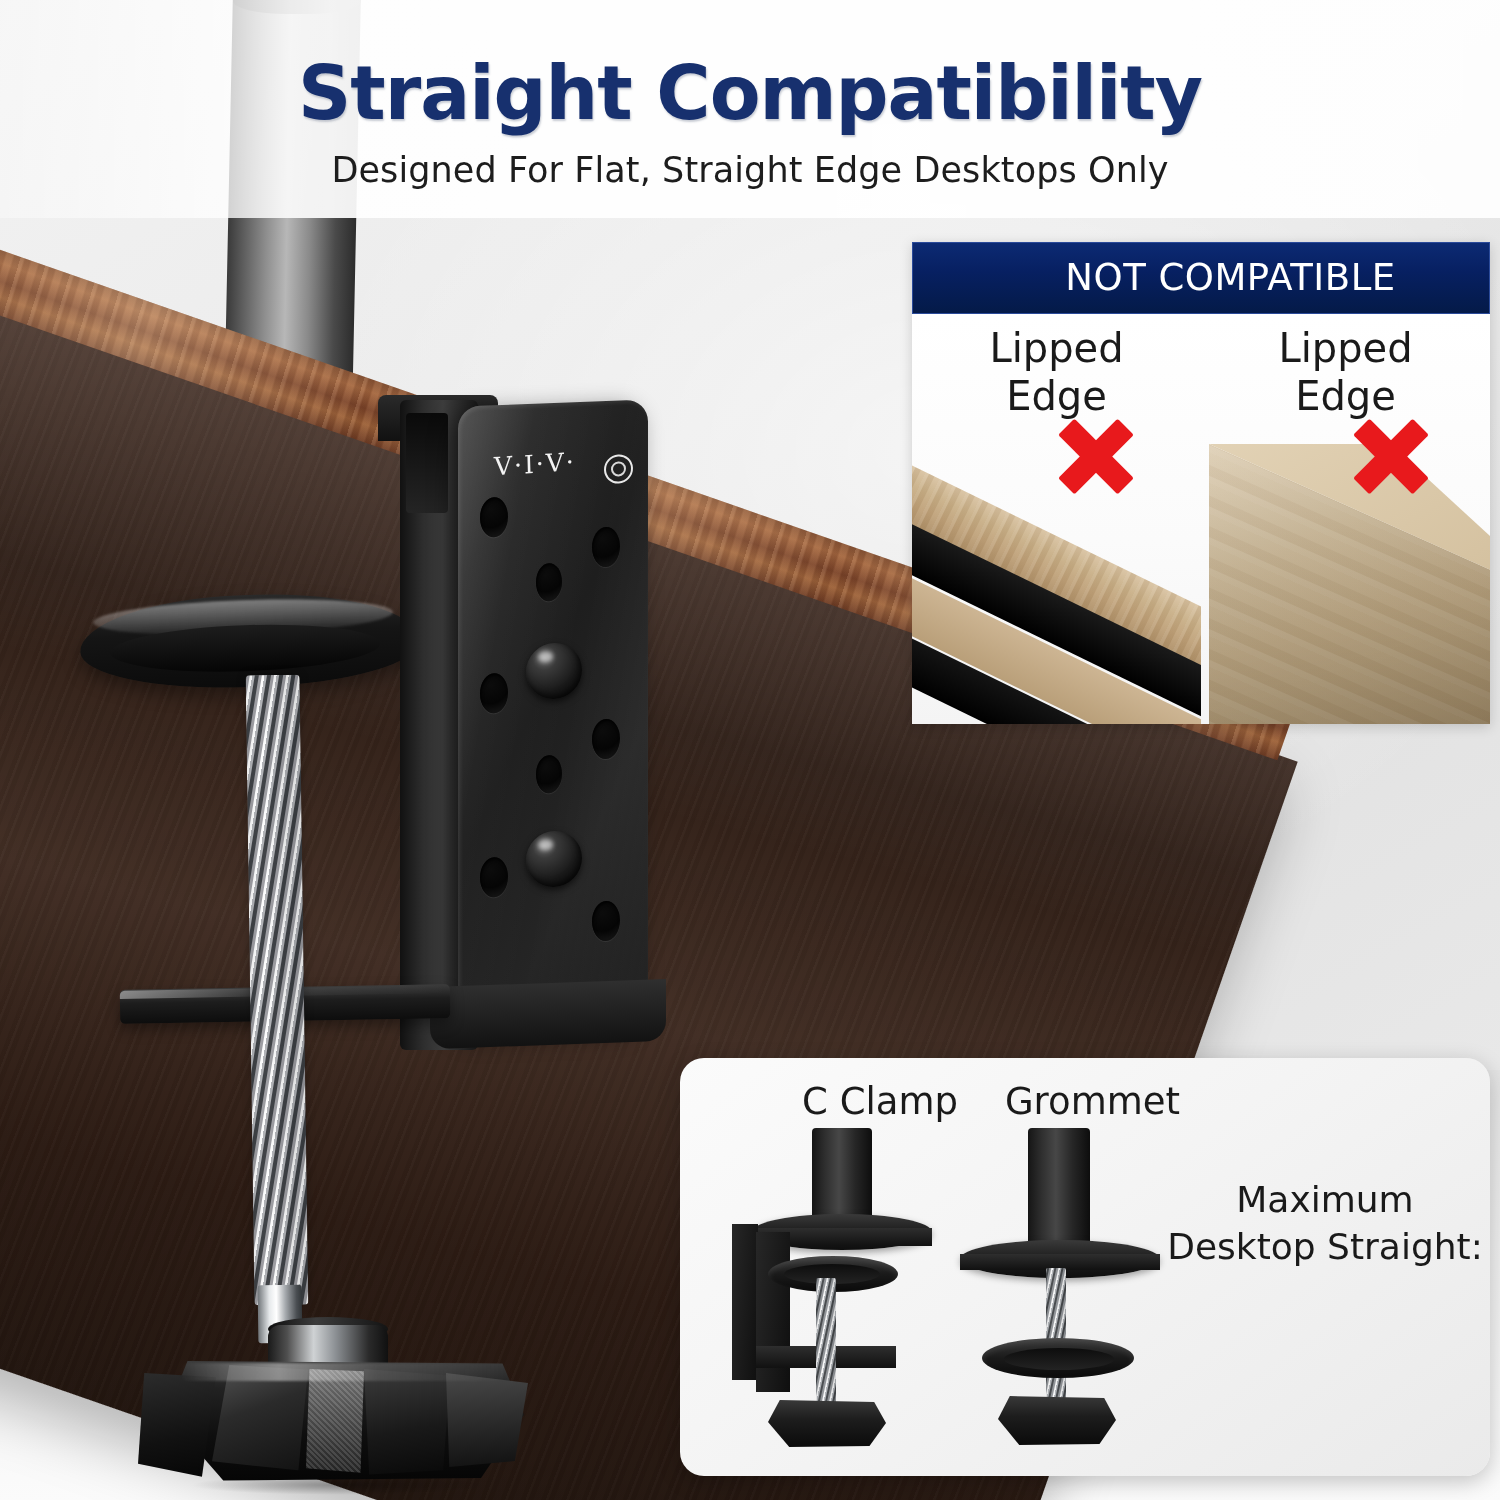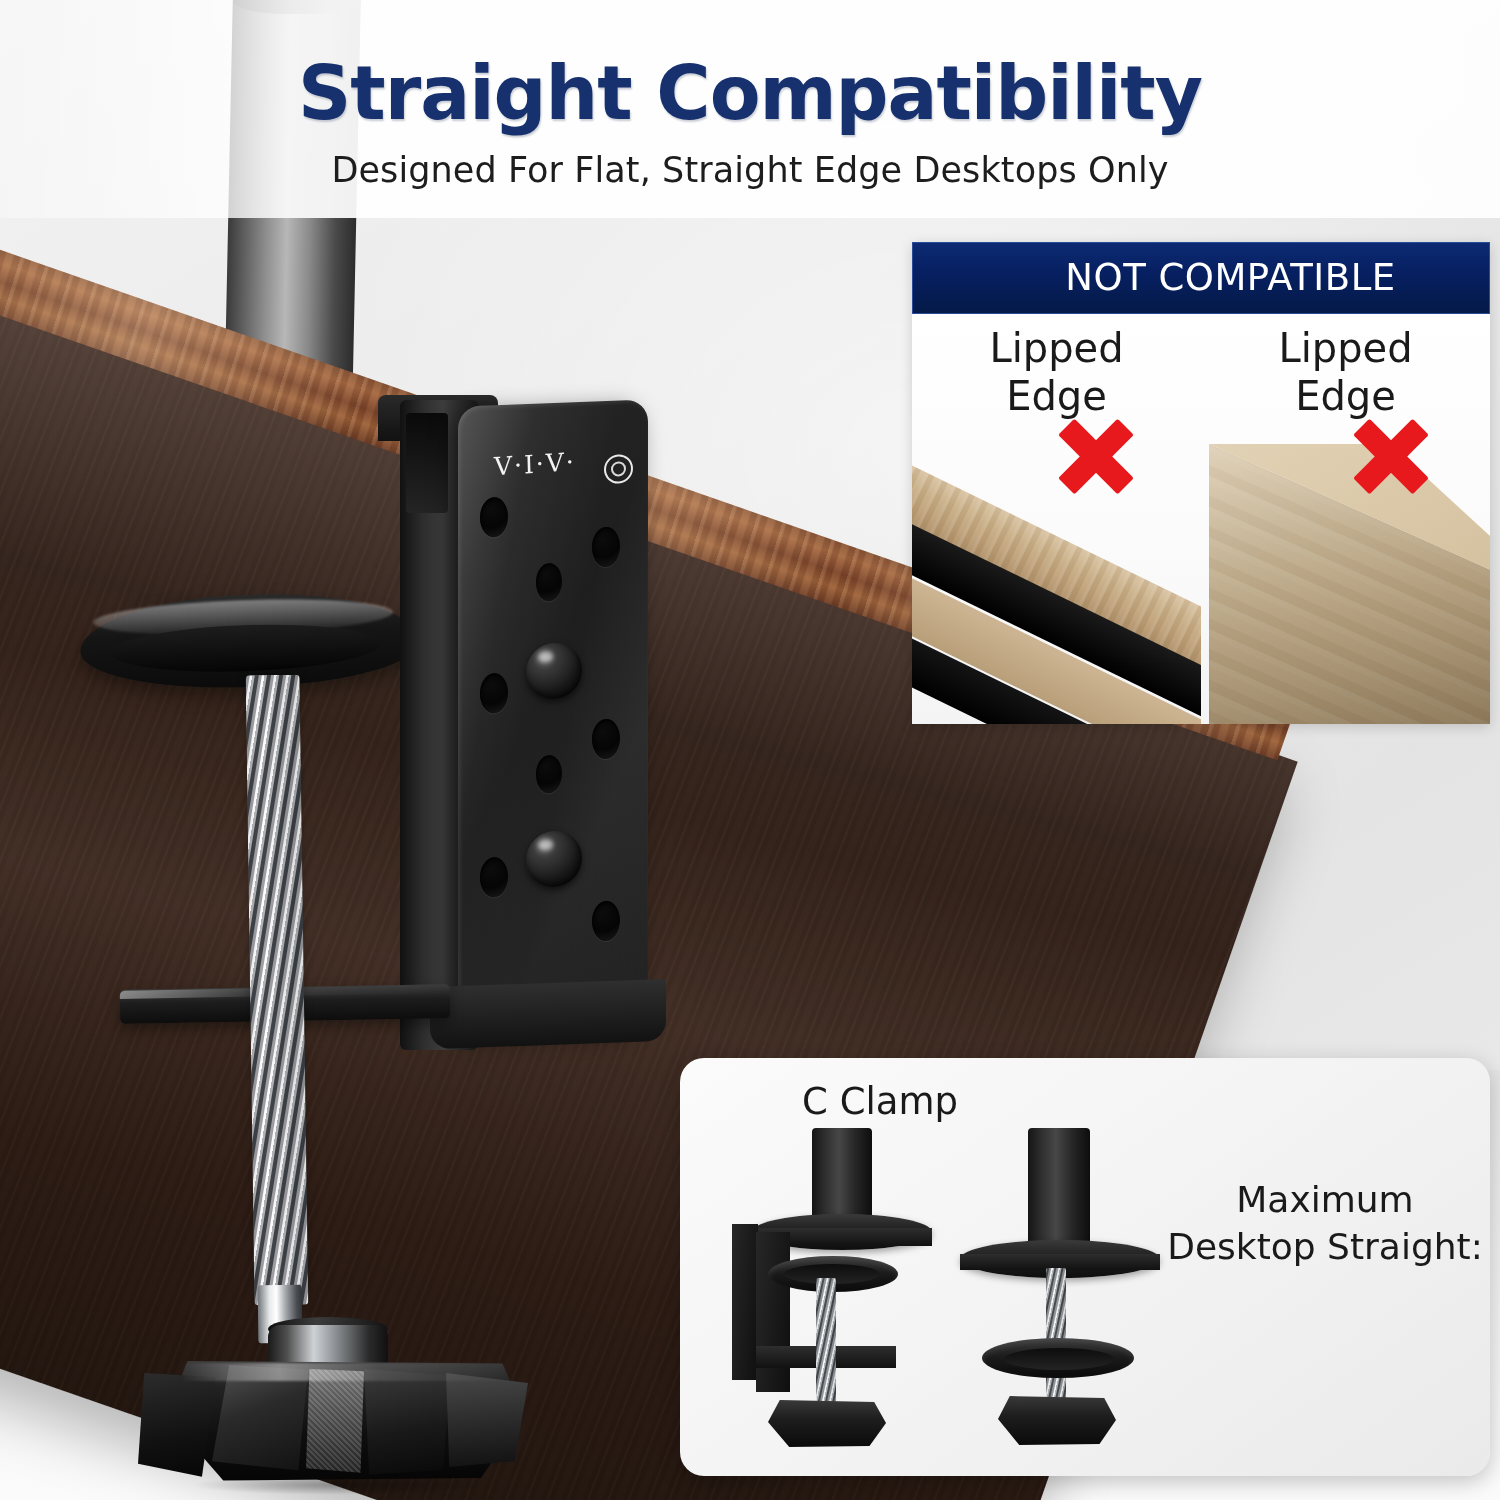--- a/index.html
+++ b/index.html
@@ -367,20 +367,21 @@
           <span></span>
             <span></span>
         </div>
       </div>
 
     </div>
   </div>
 
   <div class="mp">
     <div class="mp-label" style="left:28px;width:250px;">C Clamp</div>
+    <div class="mp-label" style="left:250px;width:250px;">Grommet</div>
 
     <div class="mount" style="left:30px;top:70px;width:250px;height:330px;">
       <div class="m-post" style="left:102px;top:0px;width:60px;height:108px;"></div>
       <div class="m-disc" style="left:42px;top:86px;width:180px;height:36px;border-radius:50%;"></div>
       <div class="m-plate" style="left:42px;top:100px;width:180px;height:18px;"></div>
       <div class="m-bracket" style="left:22px;top:96px;width:26px;height:156px;"></div>
       <div class="m-bracket" style="left:46px;top:104px;width:34px;height:160px;"></div>
       <div class="m-oval" style="left:58px;top:128px;width:130px;height:36px;"></div>
       <div class="m-oval-in" style="left:74px;top:136px;width:96px;height:20px;"></div>
       <div class="m-plate" style="left:46px;top:218px;width:140px;height:22px;"></div>

